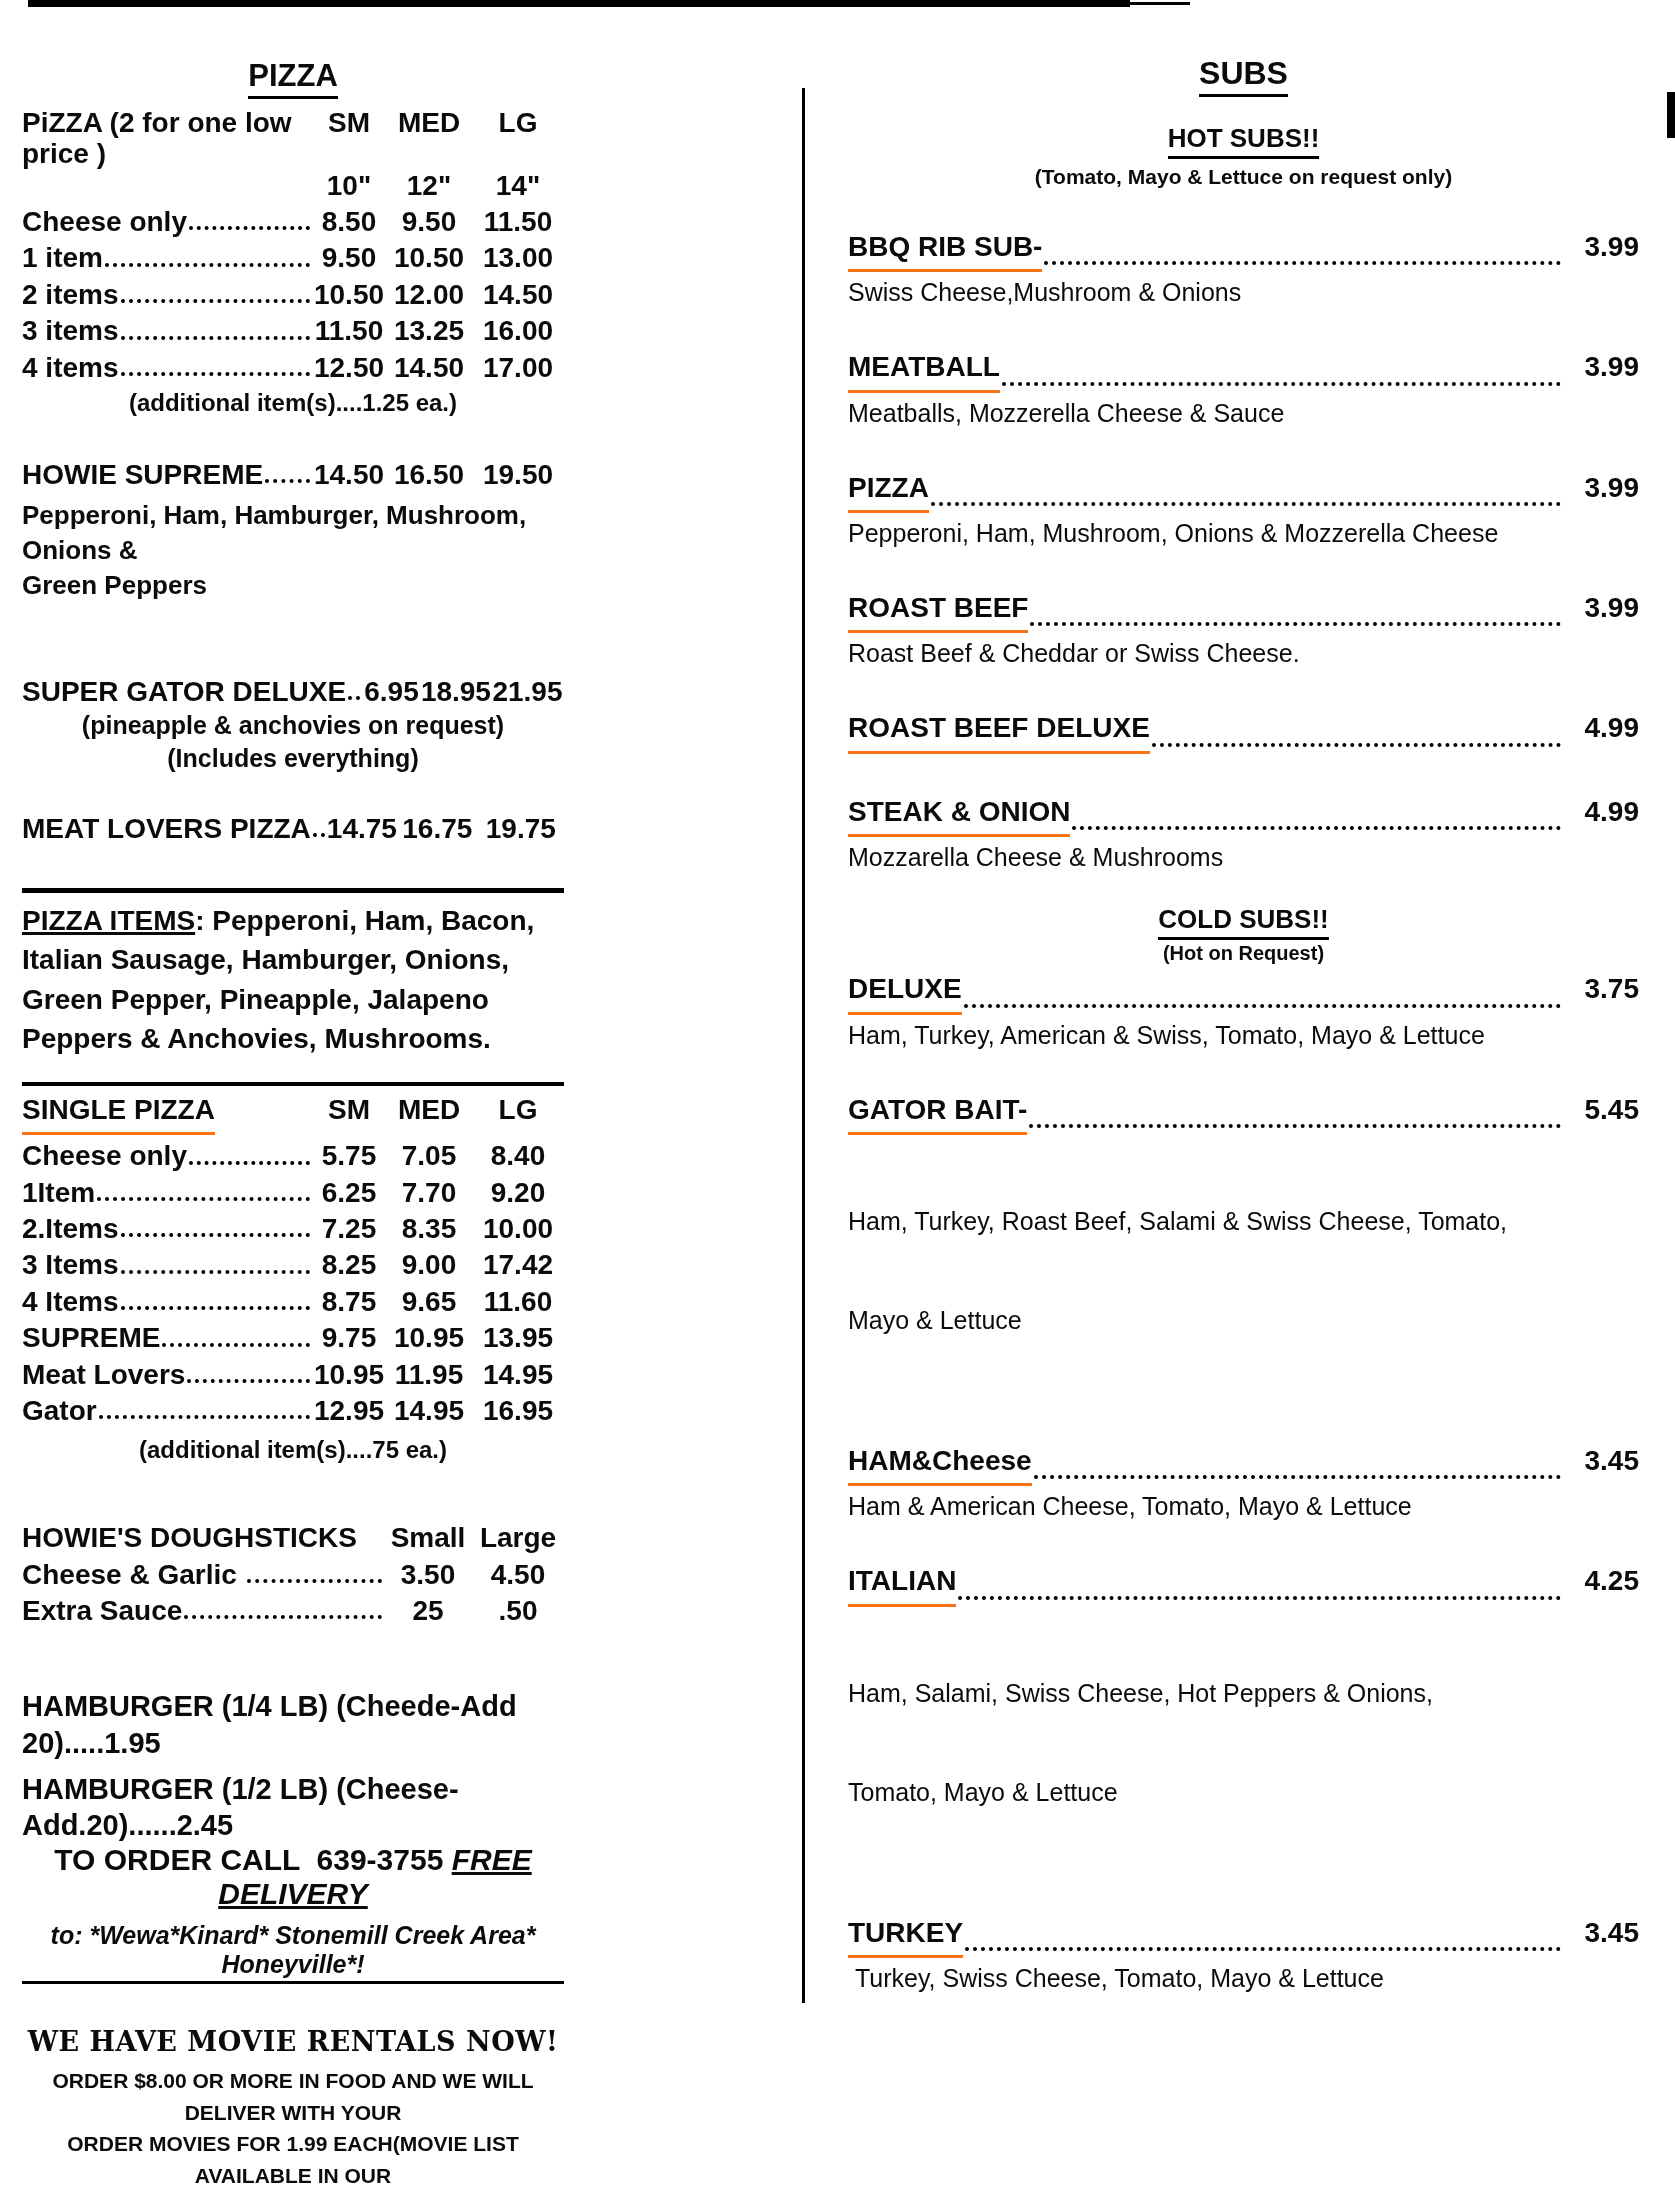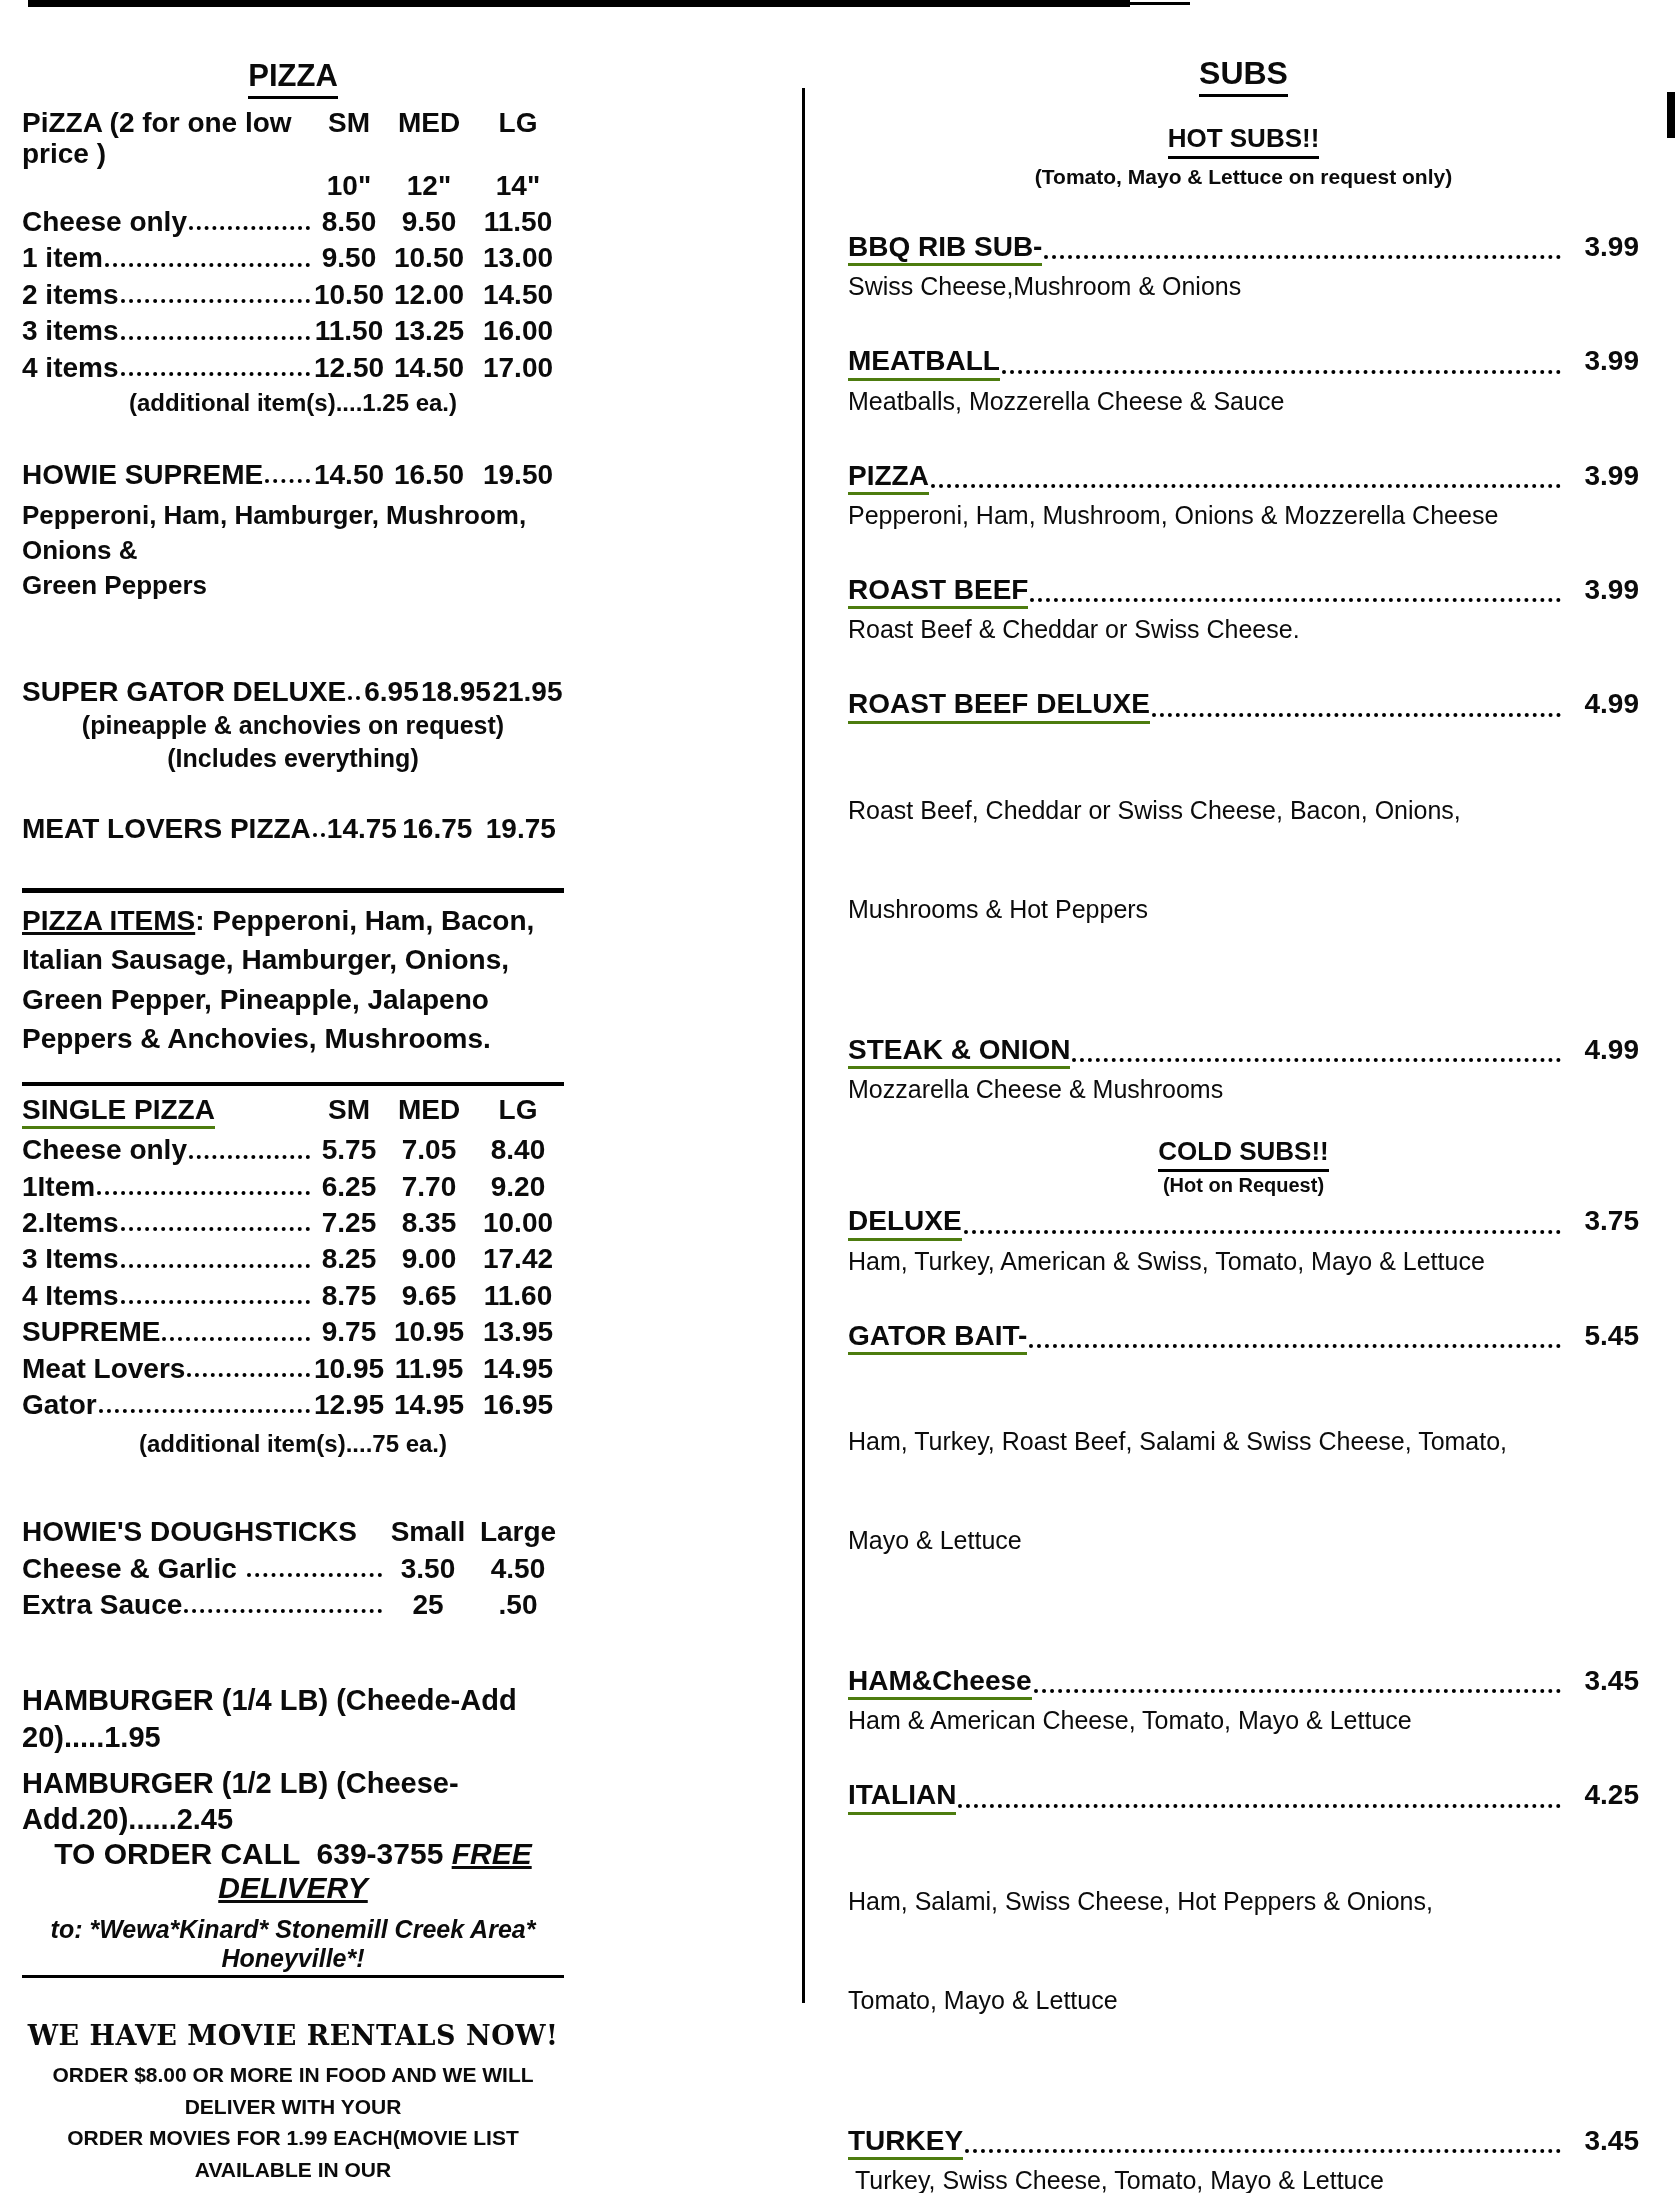--- a/index.html
+++ b/index.html
@@ -14,21 +14,21 @@
   .artifact-top{position:absolute;left:28px;top:0;width:1102px;height:7px;background:#000;}
   .artifact-top2{position:absolute;left:1130px;top:2px;width:60px;height:3px;background:#000;}
   .artifact-right{position:absolute;right:0;top:92px;width:9px;height:46px;background:#000;}
   .divider{position:absolute;left:802px;top:88px;width:3px;height:1915px;background:#000;}
 
   .col{position:absolute;}
   .left-col{left:22px;top:58px;width:542px;}
   .right-col{left:848px;top:55px;width:791px;}
 
   .ctr{text-align:center;}
-  .u{border-bottom:3px solid #4d7c0f;padding-bottom:1px;}
+  .u{border-bottom:3px solid #f97316;padding-bottom:7px;}
   .uin{display:inline-block;border-bottom:3px solid #000;padding-bottom:2px;}
   .row{display:flex;line-height:1.12;font-weight:700;}
   .dots{flex:1;border-bottom:4px dotted #000;margin:0 2px 7px 2px;min-width:12px;}
   .pre{white-space:pre;}
 
   
   .pizza-title{font-size:31px;font-weight:700;}
   .combo-label{font-size:28px;flex:1;}
   .csm{width:74px;text-align:center;}
   .cmed{width:86px;text-align:center;}
@@ -314,24 +314,20 @@
     </div>
     <div class="rdesc">Roast Beef &amp; Cheddar or Swiss Cheese.</div>
   </div>
 
   <div class="sub-item">
     <div class="row srow">
       <span class="u">ROAST BEEF DELUXE</span>
       <span class="dots"></span>
       <span class="sprice">4.99</span>
     </div>
-    <div class="rdesc">
-      <div>Roast Beef, Cheddar or Swiss Cheese, Bacon, Onions,</div>
-      <div>Mushrooms &amp; Hot Peppers</div>
-    </div>
   </div>
 
   <div class="sub-item">
     <div class="row srow">
       <span class="u">STEAK &amp; ONION</span>
       <span class="dots"></span>
       <span class="sprice">4.99</span>
     </div>
     <div class="rdesc">Mozzarella Cheese &amp; Mushrooms</div>
   </div>

